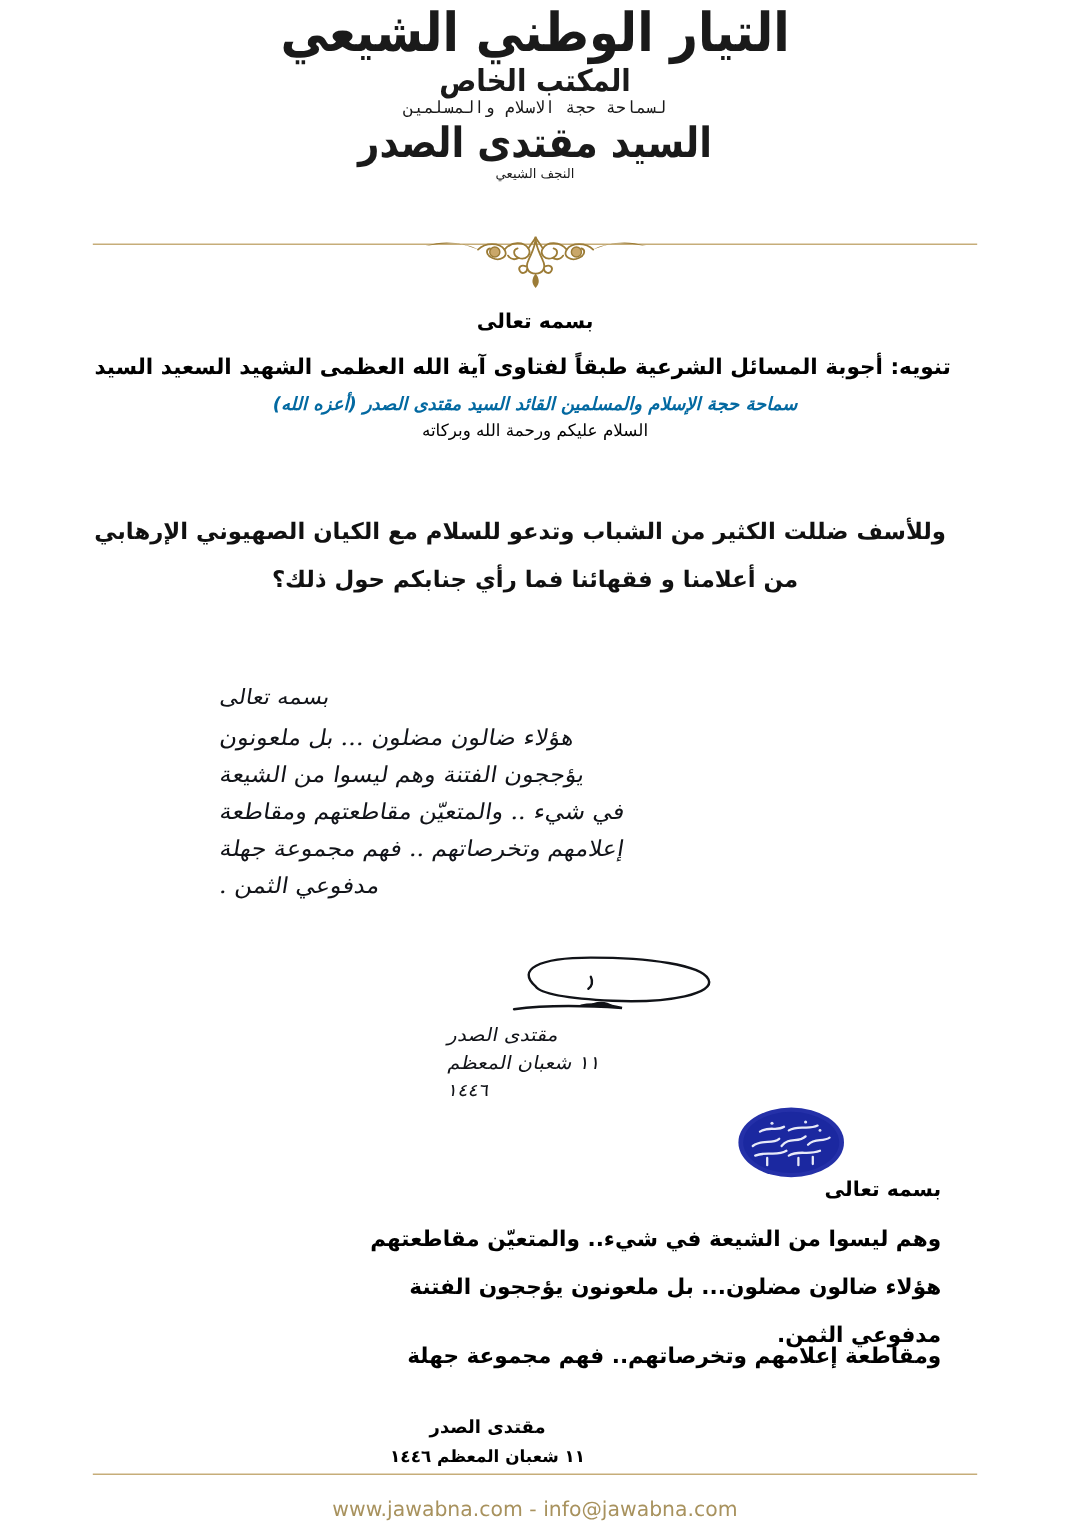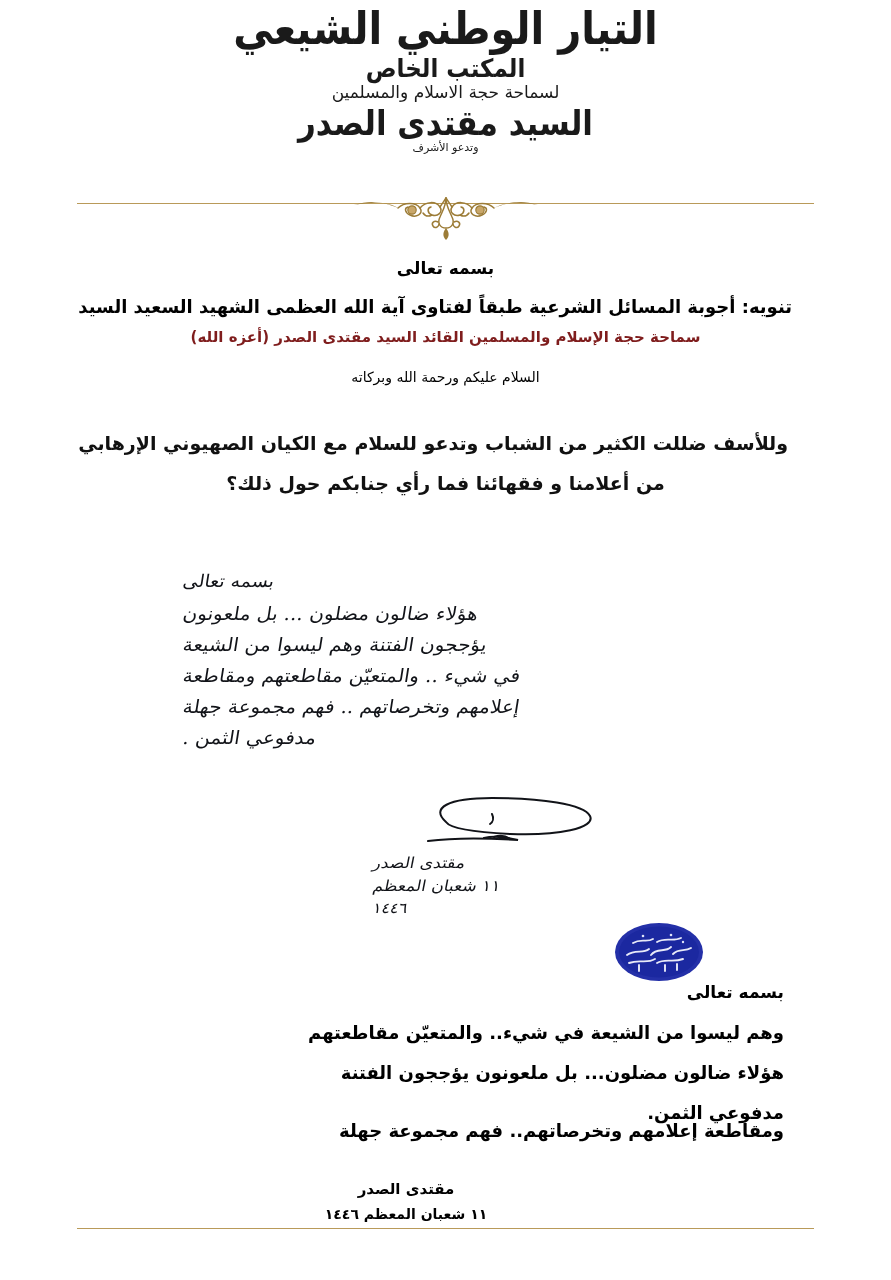--- a/index.html
+++ b/index.html
@@ -41,23 +41,24 @@
     letter-spacing: -1px;
     margin-bottom: 2px;
     transform: scaleY(1.12);
   }
   .lh-2 {
     font-size: 23px;
     margin-top: 9px;
     transform: scaleY(1.1);
   }
   .lh-3 {
-    font-size: 17px;
+    font-size: 14px;
     margin-top: 4px;
     font-weight: normal;
+    font-family: Liberation Mono, monospace;
   }
   .lh-4 {
     font-size: 31px;
     margin-top: 7px;
     letter-spacing: -1px;
     transform: scaleY(1.12);
   }
   .lh-5 {
     font-size: 11px;
     margin-top: 3px;
@@ -106,23 +107,24 @@
     font-size: 18px;
     font-weight: bold;
     color: #000;
     line-height: 1.5;
     margin-bottom: 6px;
     white-space: nowrap;
   }
   .addressee-line {
     font-size: 15px;
     font-weight: bold;
-    color: #7f1d1d;
+    color: #0369a1;
     line-height: 1.5;
-    margin-bottom: 18px;
+    margin-bottom: 0;
+    font-style: italic;
   }
   .salaam-line {
     font-size: 14px;
     font-weight: normal;
     color: #000;
     line-height: 1.5;
   }
 
   .question-block {
     position: absolute;
@@ -291,21 +293,21 @@
 </head>
 <body>
 
 <div class="page">
 
   <div class="letterhead">
     <span class="lh-line lh-1">التيار الوطني الشيعي</span>
     <span class="lh-line lh-2">المكتب الخاص</span>
     <span class="lh-line lh-3">لسماحة حجة الاسلام والمسلمين</span>
     <span class="lh-line lh-4">السيد مقتدى الصدر</span>
-    <span class="lh-line lh-5">وتدعو الأشرف</span>
+    <span class="lh-line lh-5">النجف الشيعي</span>
   </div>
 
   <div class="divider-wrap">
     <div class="divider-rule"></div>
     <div class="ornament">
       <svg width="200" height="46" viewBox="0 0 200 46" xmlns="http://www.w3.org/2000/svg">
         <g fill="none" stroke="#9c7c37" stroke-width="1.5" stroke-linecap="round">
           <path d="M8 9 C26 3, 40 7, 52 12 C44 7, 30 5, 8 9 Z" fill="#9c7c37" stroke="none"></path>
           <path d="M192 9 C174 3, 160 7, 148 12 C156 7, 170 5, 192 9 Z" fill="#9c7c37" stroke="none"></path>
           <path d="M52 12 C58 6, 70 6, 74 12 C78 18, 70 22, 64 19 C59 17, 58 12, 62 11"></path>
@@ -395,14 +397,15 @@
     <div class="tr-line tr-last">مدفوعي الثمن.</div>
     <div class="tr-line">ومقاطعة إعلامهم وتخرصاتهم.. فهم مجموعة جهلة</div>
   </div>
 
   <div class="sign-off">
     <div class="so-name">مقتدى الصدر</div>
     <div class="so-date">١١ شعبان المعظم ١٤٤٦</div>
   </div>
 
   <div class="footer-rule"></div>
+  <div class="footer-text">www.jawabna.com - info@jawabna.com</div>
 
 </div>
 
 </body></html>

